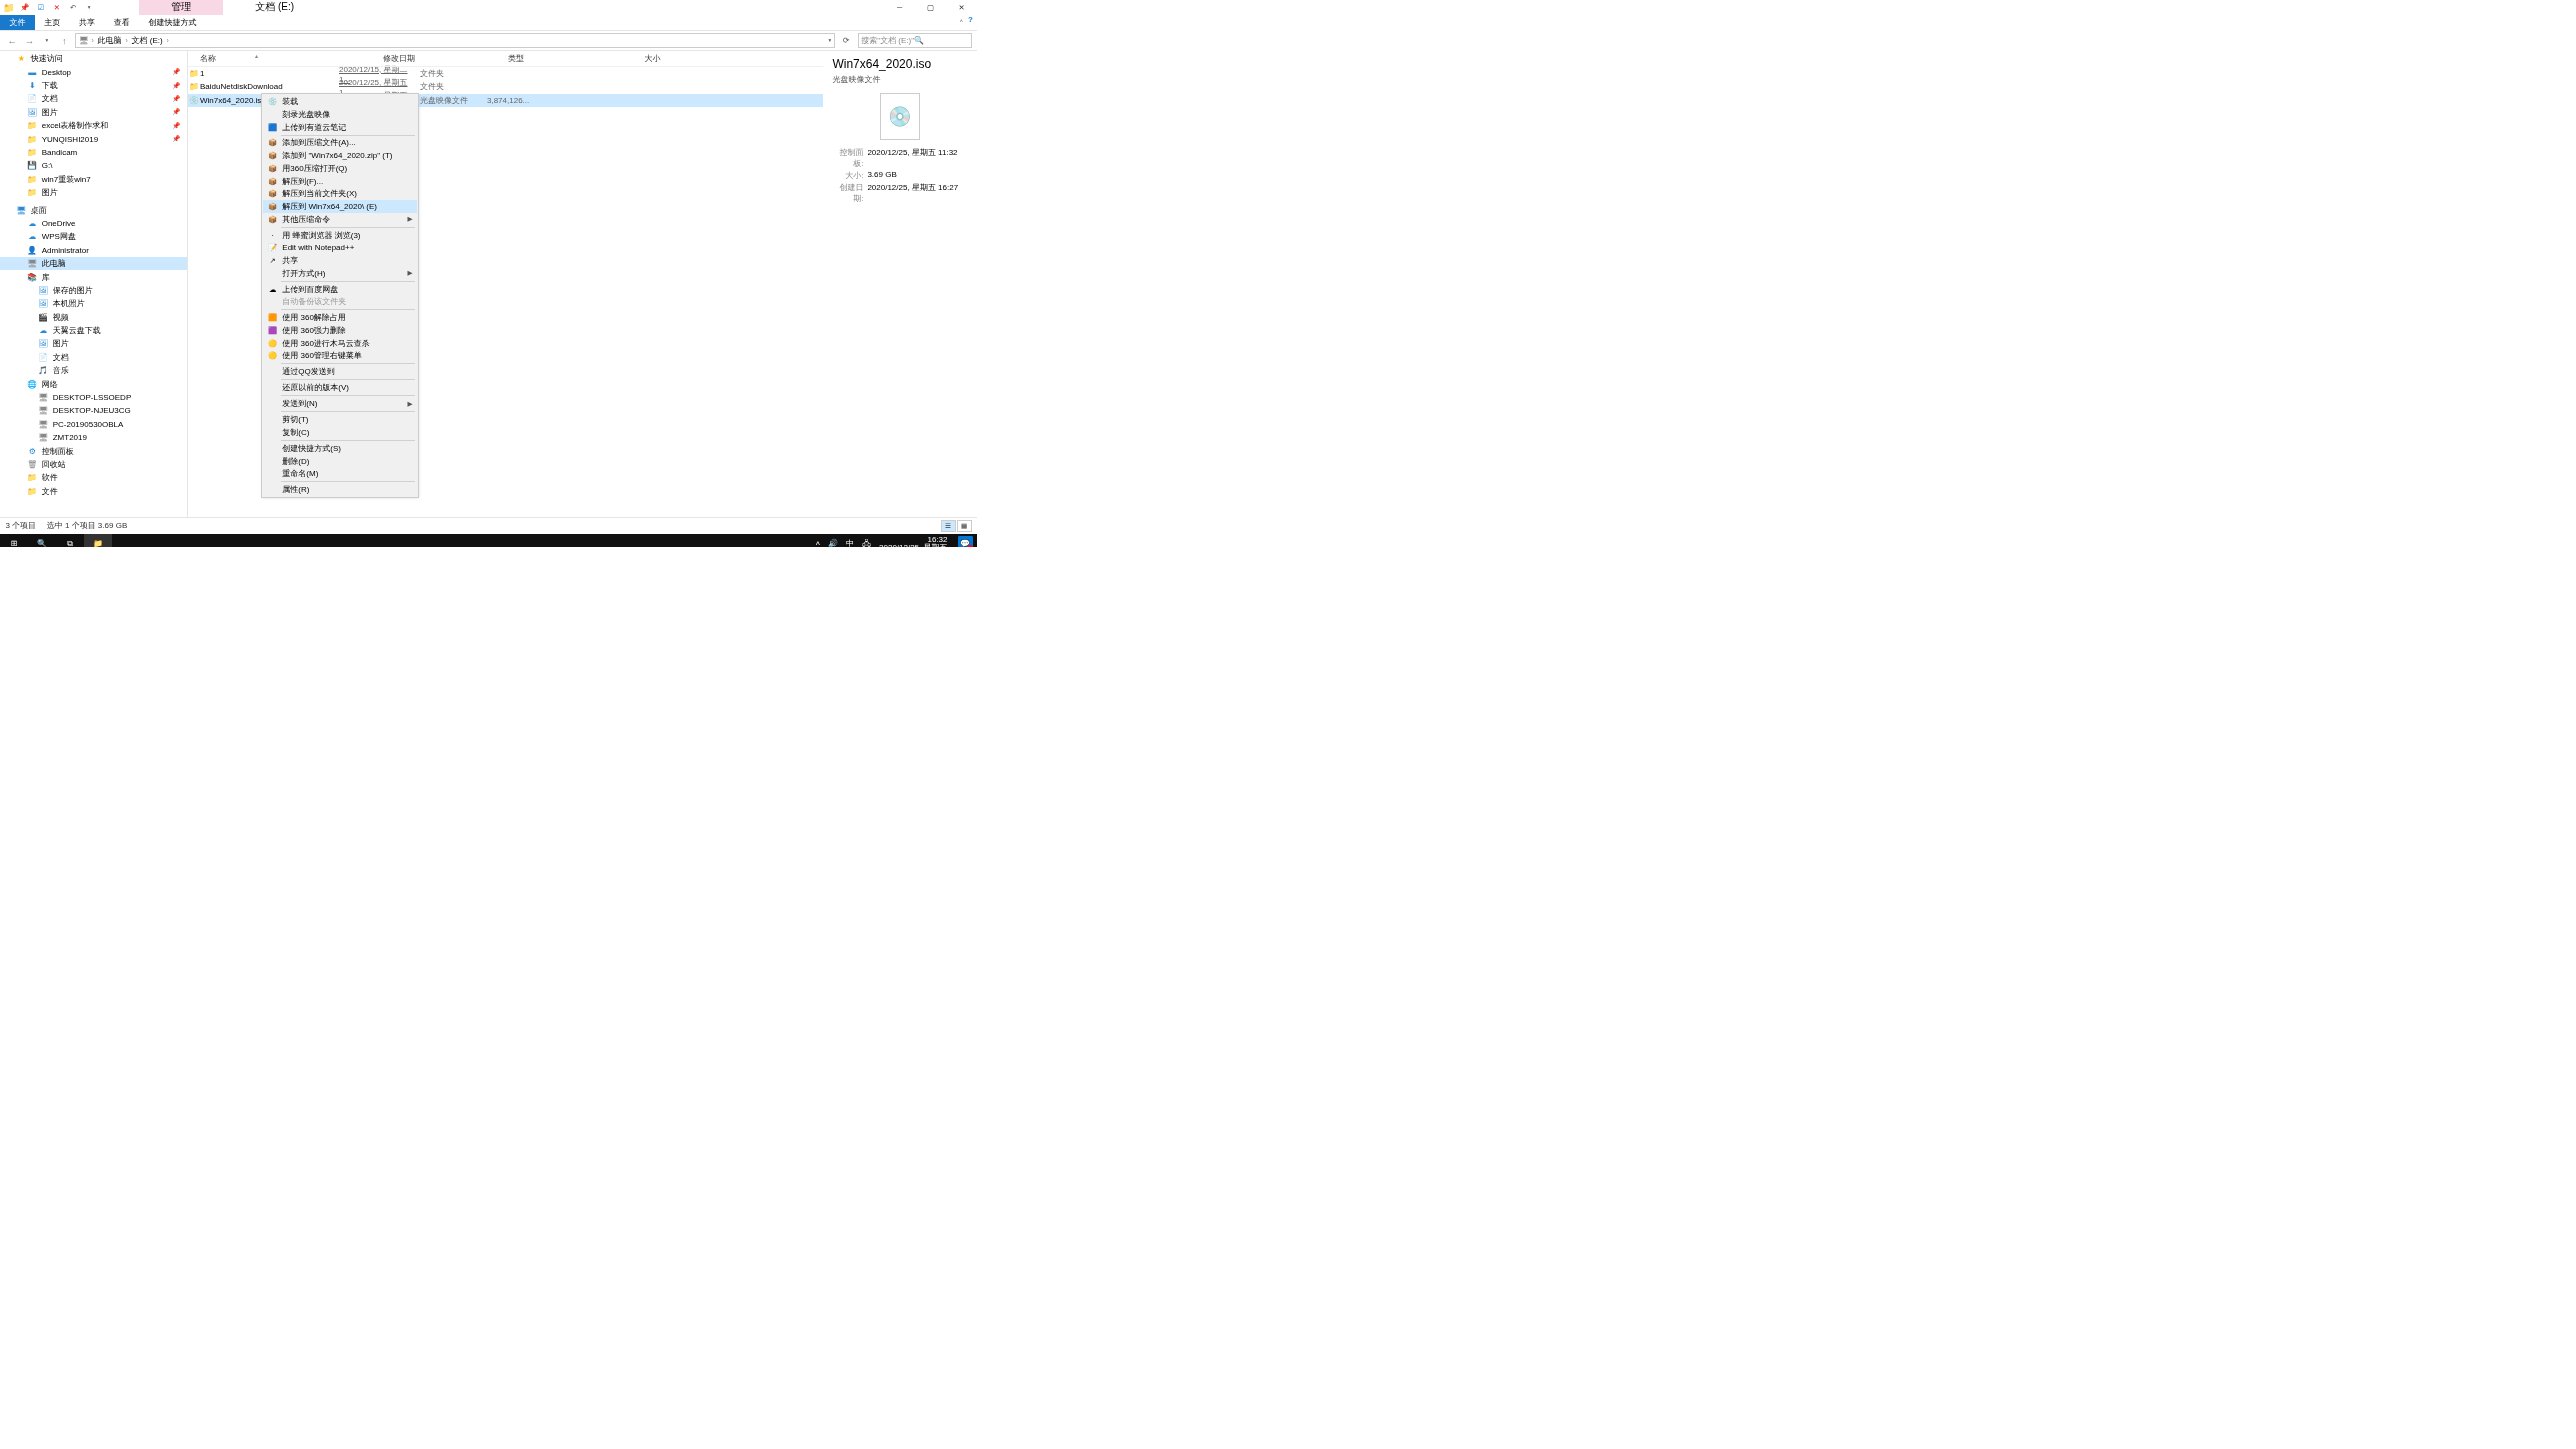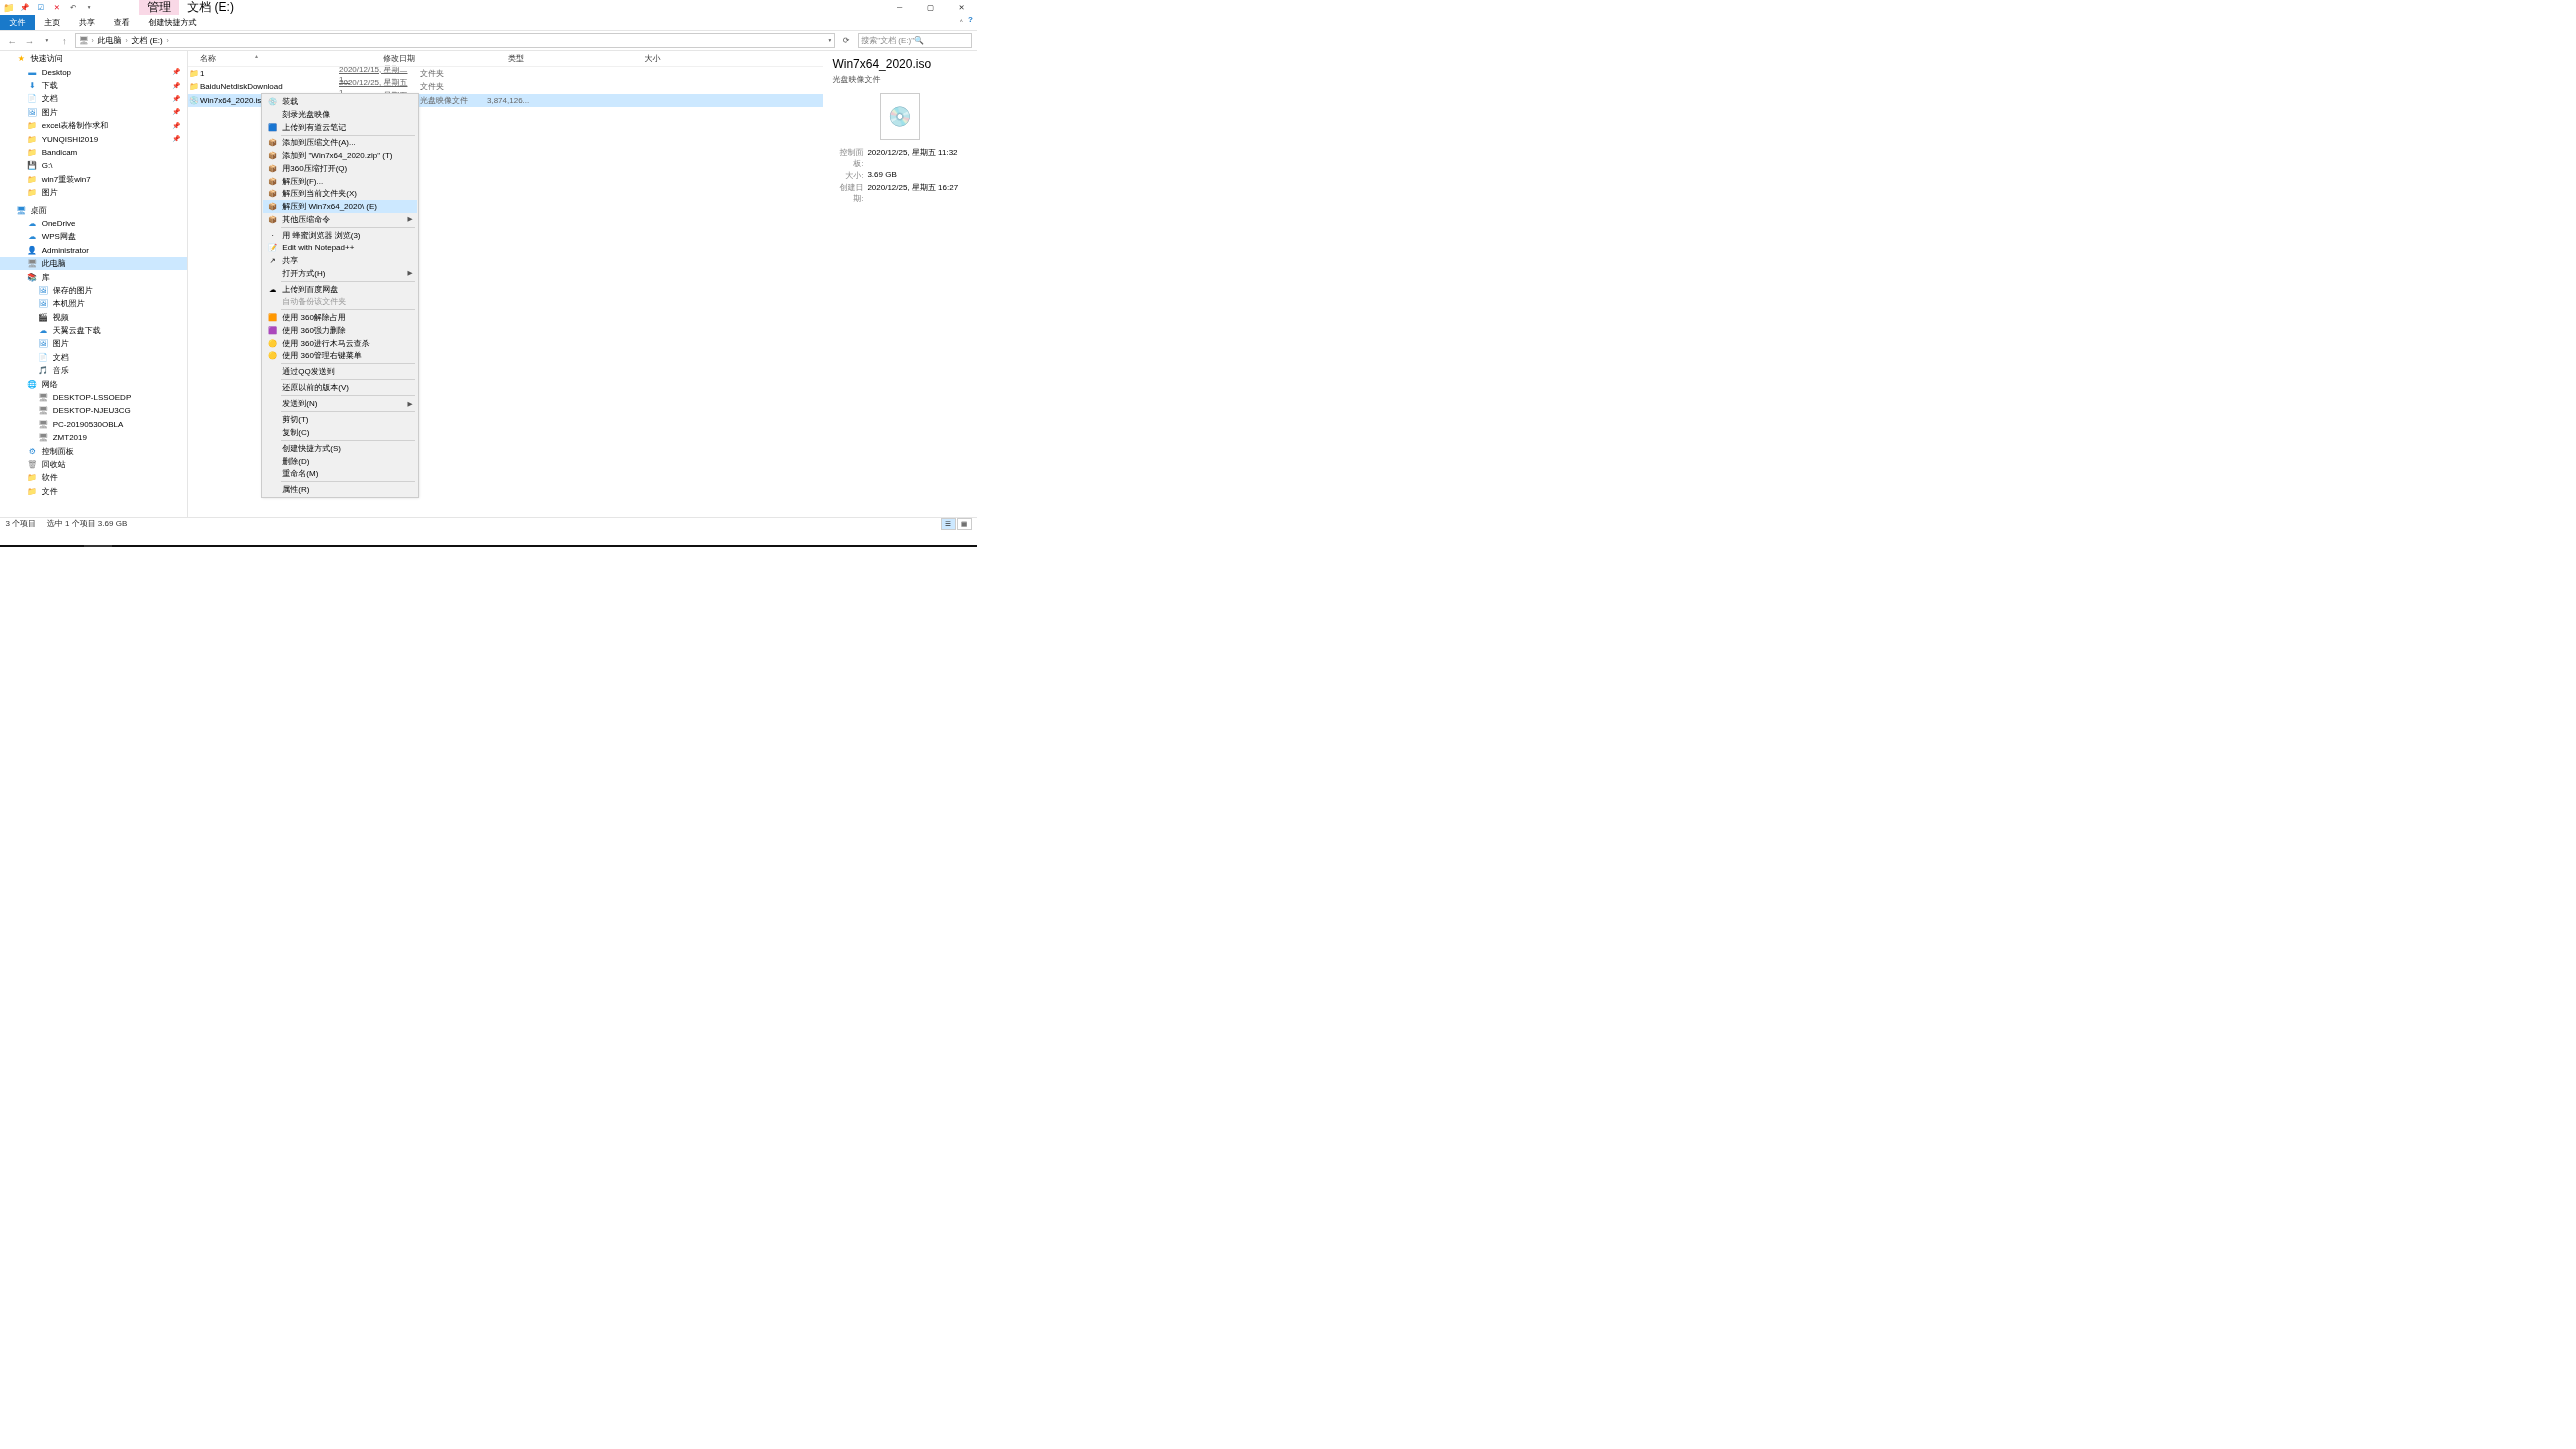--- a/index.html
+++ b/index.html
@@ -3,21 +3,21 @@
 <meta charset="utf-8">
 <style>
 * { margin: 0; padding: 0; box-sizing: border-box; font-family: "Microsoft YaHei", "Segoe UI", sans-serif; font-size: 8px; }
 body { width: 977px; height: 547px; background: #fff; overflow: hidden; position: relative; }
 
 .titlebar { height: 14.8px; background: #fff; display: flex; align-items: center; }
 .qat { display: flex; align-items: center; gap: 1.3px; padding: 0 2.7px; }
 .qat .folder-ico { width: 13.4px; height: 12px; display: flex; align-items: center; justify-content: center; font-size: 9.4px; }
 .qat-btn { width: 14.8px; height: 12px; display: flex; align-items: center; justify-content: center; font-size: 7.4px; color: #555; }
 .titletabs { display: flex; height: 14.8px; margin-left: 40px; }
-.ttab { padding: 0 8px; height: 14.8px; line-height: 14.8px; font-size: 12px; }
+.ttab { padding: 0 32px; height: 14.8px; line-height: 14.8px; font-size: 10px; }
 .ttab.pink { background: #f9d8e6; }
 .winctl { margin-left: auto; display: flex; }
 .winbtn { width: 31px; height: 14.8px; display: flex; align-items: center; justify-content: center; font-size: 7.4px; color: #333; }
 
 .ribbon-tabs { height: 16px; display: flex; border-bottom: 0.7px solid #e5e5e5; }
 .rt { padding: 0 9.4px; line-height: 16px; font-size: 8px; }
 .rt.active { background: #1979ca; color: #fff; }
 
 .addrbar { height: 20px; display: flex; align-items: center; padding: 0 5.4px; gap: 4px; border-bottom: 0.7px solid #e5e5e5;}
 .navbtn { width: 13.4px; height: 13.4px; display:flex;align-items:center;justify-content:center;color:#888;font-size:9.4px;}
@@ -67,21 +67,21 @@
 .d-val{flex:1;}
 
 .ctxmenu { position: absolute; left: 261px; top: 93px; width: 158px; background: #f0f0f0; border: 0.7px solid #ccc; box-shadow: 1.3px 1.3px 2.7px rgba(0,0,0,.15); padding: 1.3px; }
 .cm-item{height:12.7px;display:flex;align-items:center;padding-left:19px;position:relative;font-size:8px;}
 .cm-item.hi{background:#cce8ff;}
 .cm-item.dis{color:#999;align-items:center;}
 .cm-ico{position:absolute;left:4px;width:10.7px;height:10.7px;display:flex;align-items:center;justify-content:center;font-size:7.4px;}
 .cm-arrow{margin-left:auto;margin-right:4px;color:#555;font-size:6.7px;}
 .cm-sep{height:0.7px;background:#d0d0d0;margin:1.3px 1.3px 1.3px 17.4px;}
 
-.statusbar{height:28px;border-top:0.7px solid #e5e5e5;display:flex;align-items:flex-start;padding:0 5.4px;font-size:8px;color:#333;gap:10.7px;}
+.statusbar{height:17px;border-top:0.7px solid #e5e5e5;display:flex;align-items:center;padding:0 5.4px;font-size:8px;color:#333;gap:10.7px;}
 .statusbar .spacer{flex:1;}
 .view-btns{display:flex;gap:1.3px;}
 .vbtn{width:14.8px;height:12px;border:0.7px solid #ccc;display:flex;align-items:center;justify-content:center;font-size:6.7px;}
 .vbtn.act{background:#cce8ff;}
 
 .taskbar{height:20px;background:#101010;display:flex;align-items:center;color:#fff;font-size:7.4px;position:relative;}
 .tbtn{width:28px;height:20px;display:flex;align-items:center;justify-content:center;}
 .tbtn.act{background:#333;border-bottom:1.3px solid #76b9ed;}
 .tray{margin-left:auto;display:flex;align-items:center;gap:8px;padding-right:4px;}
 .clock{display:flex;flex-direction:column;align-items:flex-end;line-height:8px;font-size:7.4px;padding-right:2.7px;}

